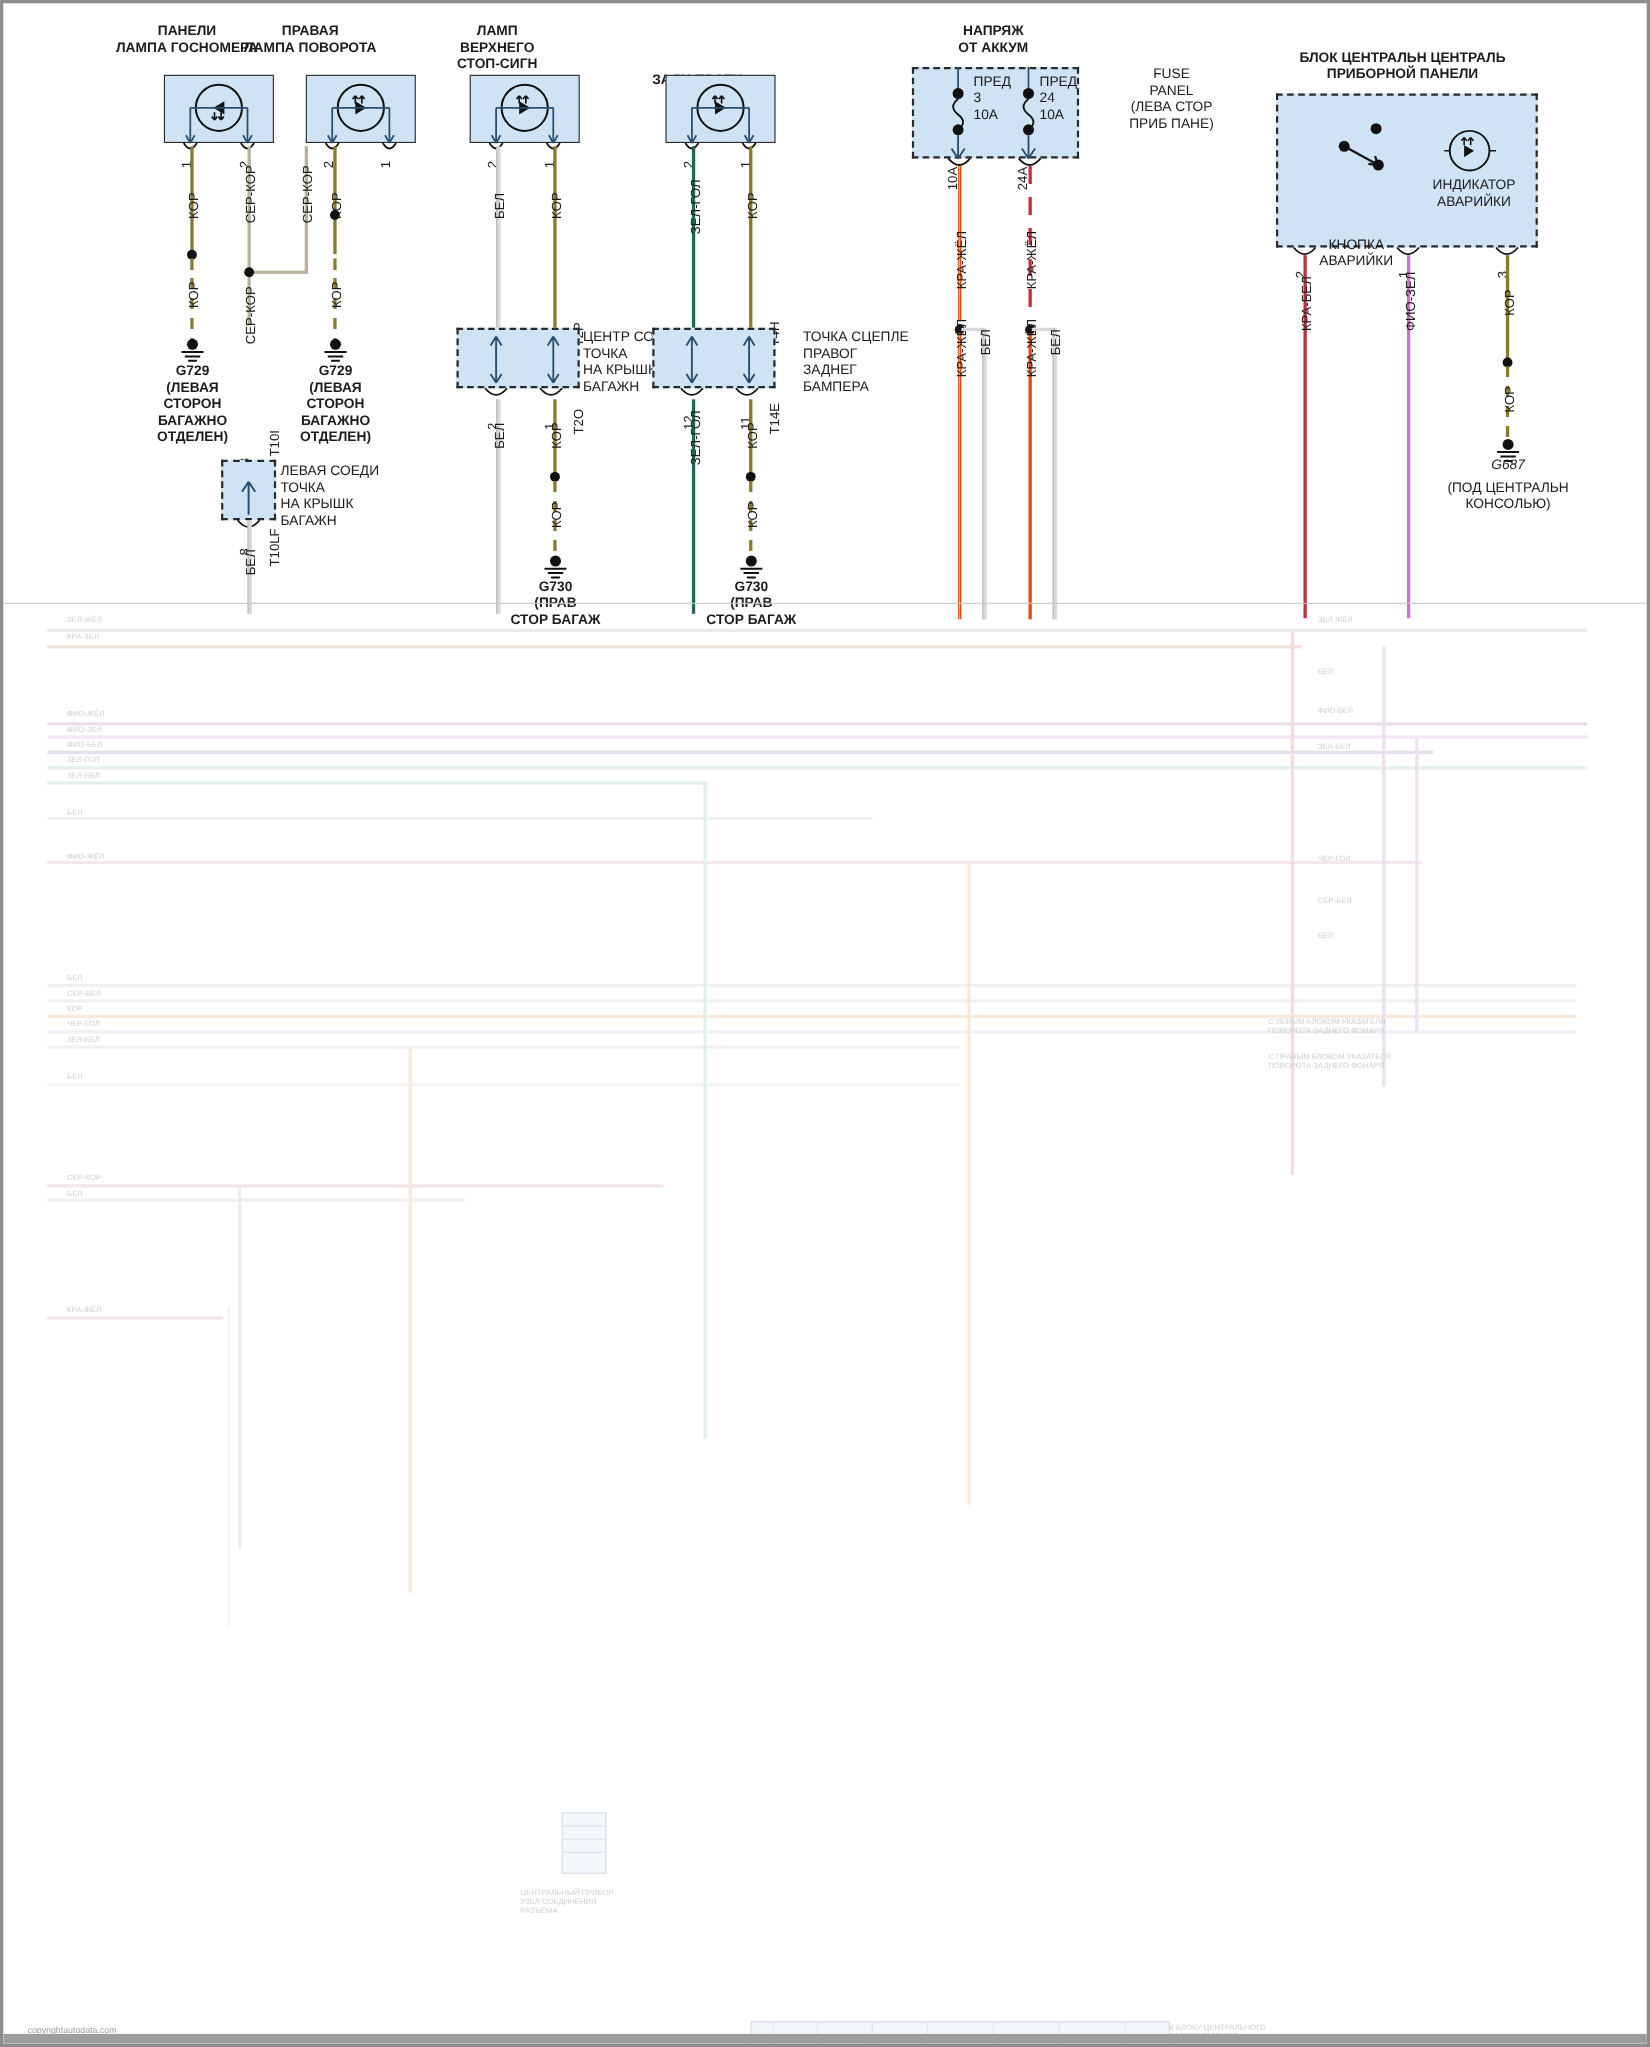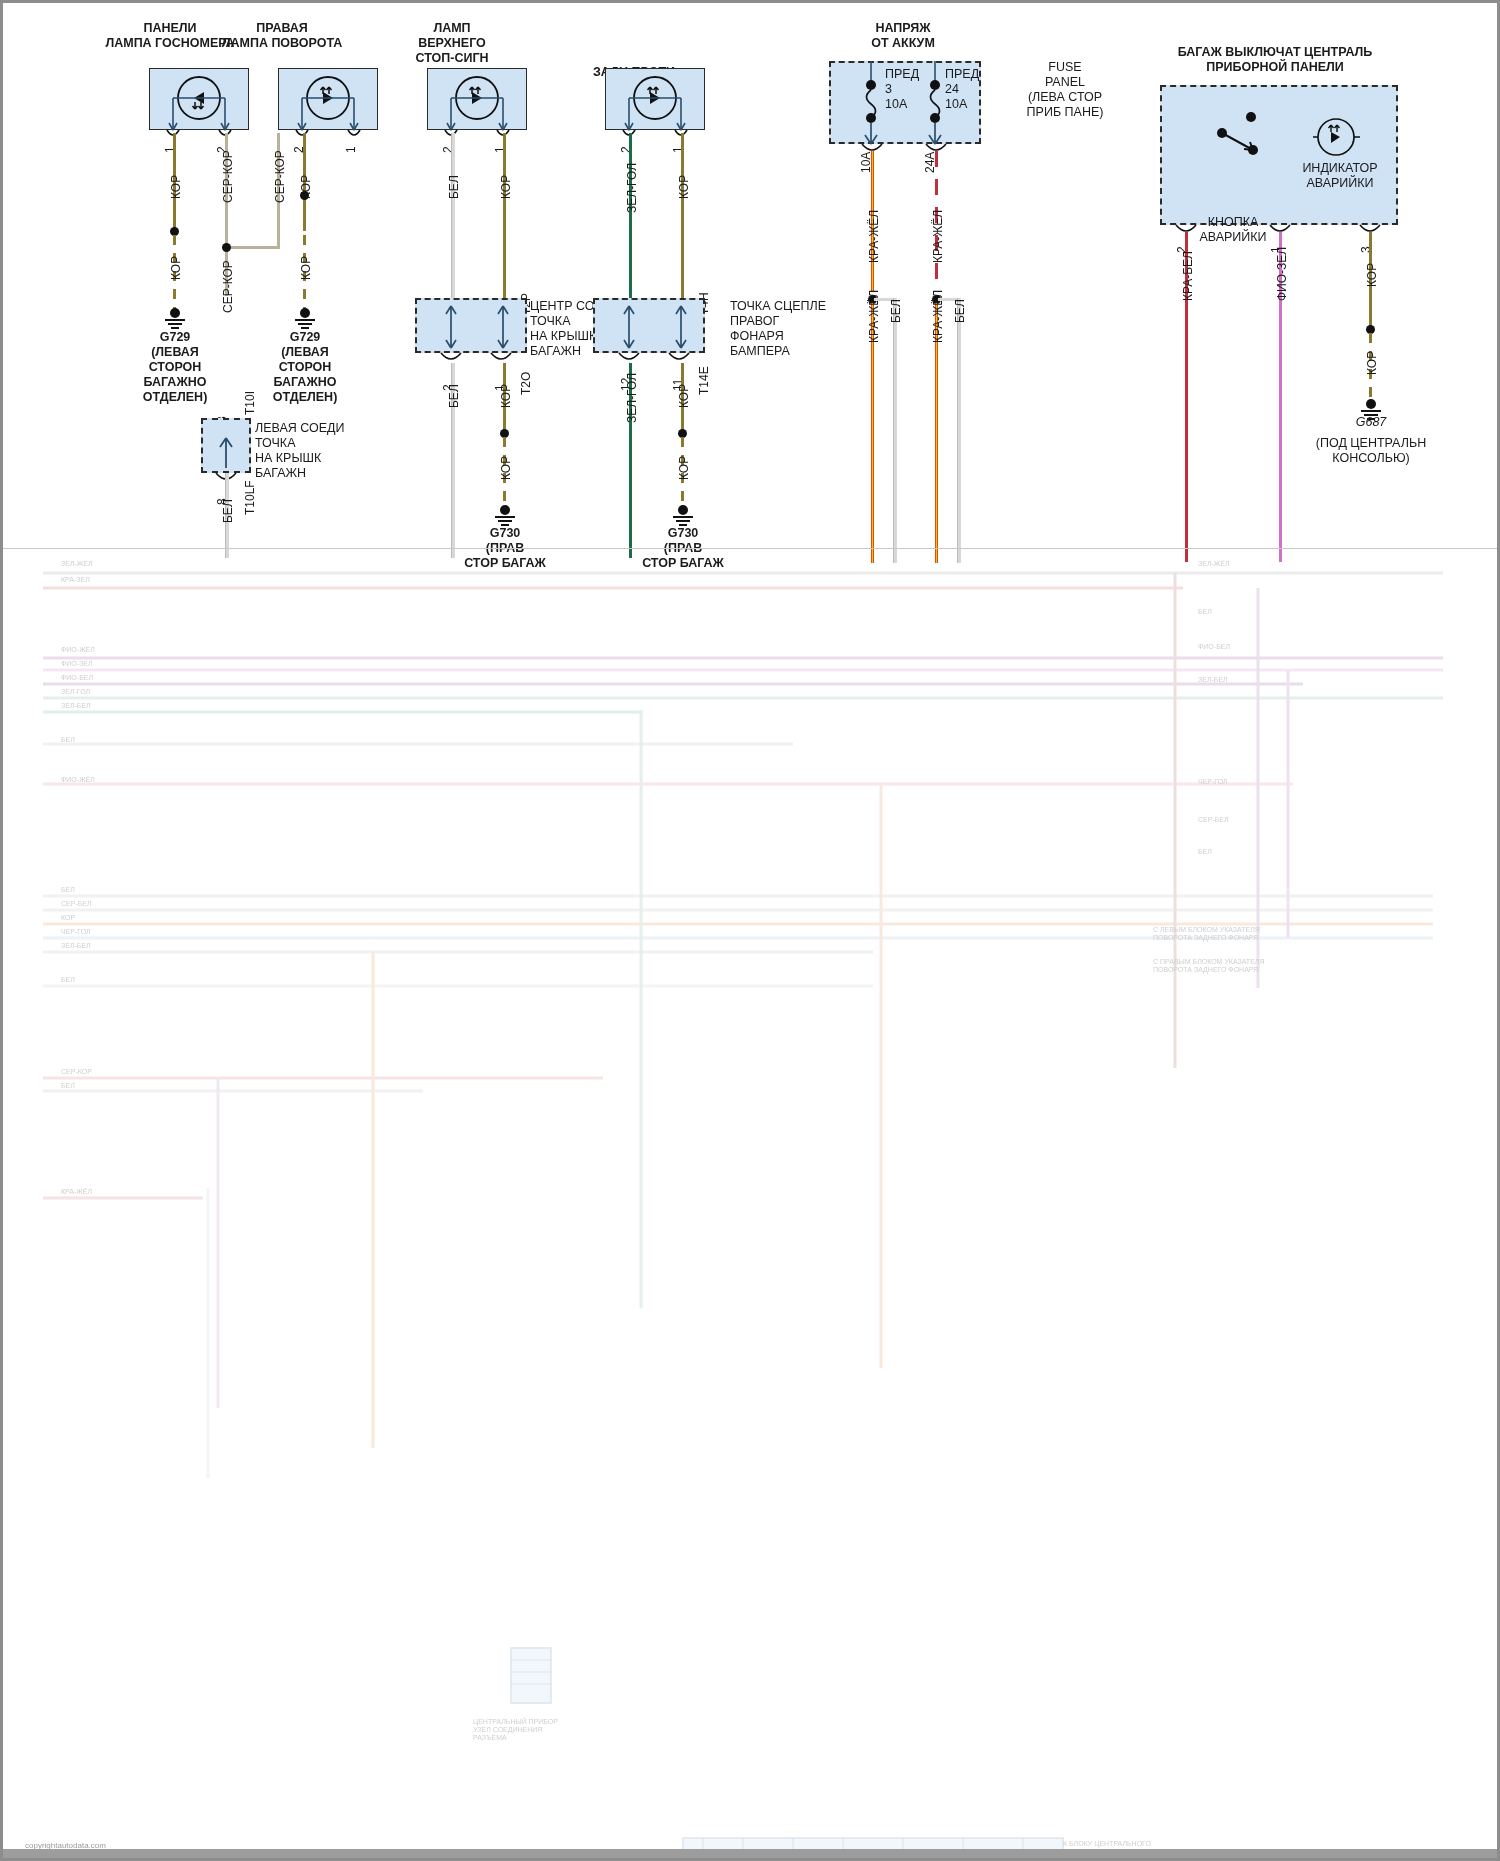--- a/index.html
+++ b/index.html
@@ -208,21 +208,21 @@
     <path d="M88 50 L88 8 M88 8 l-5 8 M88 8 l5 8 M88 50 l-5 -8 M88 50 l5 -8" stroke="#2a4f6e" stroke-width="1.7" fill="none"></path>
   </svg>
   <svg style="position:absolute;left:614px;top:346px;width:80px;height:16px;">
     <path d="M2 4 q10 12 20 0 M52 4 q10 12 20 0" stroke="#111" stroke-width="1.6" fill="none"></path>
   </svg>
   <div class="num" style="left:616px;top:388px;">12</div>
   <div class="num" style="left:668px;top:388px;">11</div>
   <div class="num" style="left:694px;top:392px;">T14E</div>
   <div class="tl" style="left:727px;top:296px;width:150px;">ТОЧКА СЦЕПЛЕ
 ПРАВОГ
-ФОНАРЯ
+ЗАДНЕГ
 БАМПЕРА</div>
   <div class="wire" style="left:626px;top:360px;height:195px;background:#1d6b48;"></div>
   <div class="vert" style="left:622px;top:420px;">ЗЕЛ-ГОЛ</div>
   <div class="wire" style="left:678px;top:360px;height:70px;background:#8a7a30;"></div>
   <div class="vert" style="left:674px;top:405px;">КОР</div>
   <div class="dot" style="left:675px;top:426px;"></div>
   <div class="wire" style="left:678px;top:434px;height:70px;background:repeating-linear-gradient(#8a7a30 0 10px,transparent 10px 18px);"></div>
   <div class="vert" style="left:674px;top:477px;">КОР</div>
   <svg class="gnd" style="position:absolute;left:666px;top:502px;width:28px;height:22px;">
     <circle cx="14" cy="5" r="5" fill="#111"></circle>
@@ -279,21 +279,21 @@
 
   <div class="wire" style="left:932px;top:148px;height:140px;background:repeating-linear-gradient(#c0303c 0 16px,transparent 16px 28px);"></div>
   <div class="vert" style="left:928px;top:260px;">КРА-ЖЁЛ</div>
   <div class="dot" style="left:929px;top:292px;"></div>
   <div class="wire" style="left:932px;top:300px;height:260px;background:linear-gradient(90deg,#e04d12 0 40%,#f2c200 40% 60%,#e04d12 60% 100%);"></div>
   <div class="vert" style="left:928px;top:340px;">КРА-ЖЁЛ</div>
   <div class="whoriz" style="left:935px;top:295px;width:22px;background:#d8d8d8;"></div>
   <div class="wire" style="left:954px;top:295px;height:265px;background:#d8d8d8;border-left:0.6px solid #bbb;"></div>
   <div class="vert" style="left:950px;top:320px;">БЕЛ</div>
 
-  <div class="tc" style="left:1132px;top:42px;width:280px;">БАГАЖ ВЫКЛЮЧАТ ЦЕНТРАЛЬ
+  <div class="tc" style="left:1132px;top:42px;width:280px;">БЛОК ЦЕНТРАЛЬН ЦЕНТРАЛЬ
 ПРИБОРНОЙ ПАНЕЛИ</div>
   <div class="dashbox" style="left:1157px;top:82px;width:238px;height:140px;"></div>
   <svg style="position:absolute;left:1157px;top:82px;width:238px;height:140px;">
     <circle cx="91" cy="32" r="5" fill="#111"></circle>
     <circle cx="62" cy="48" r="5" fill="#111"></circle>
     <circle cx="93" cy="65" r="5" fill="#111"></circle>
     <path d="M62 48 L93 65" stroke="#111" stroke-width="2" fill="none"></path>
     <path d="M93 65 l-9 -1 M93 65 l-3 -8" stroke="#111" stroke-width="2" fill="none"></path>
   </svg>
   <div class="tc" style="left:1165px;top:212px;width:130px;font-weight:normal;">КНОПКА

